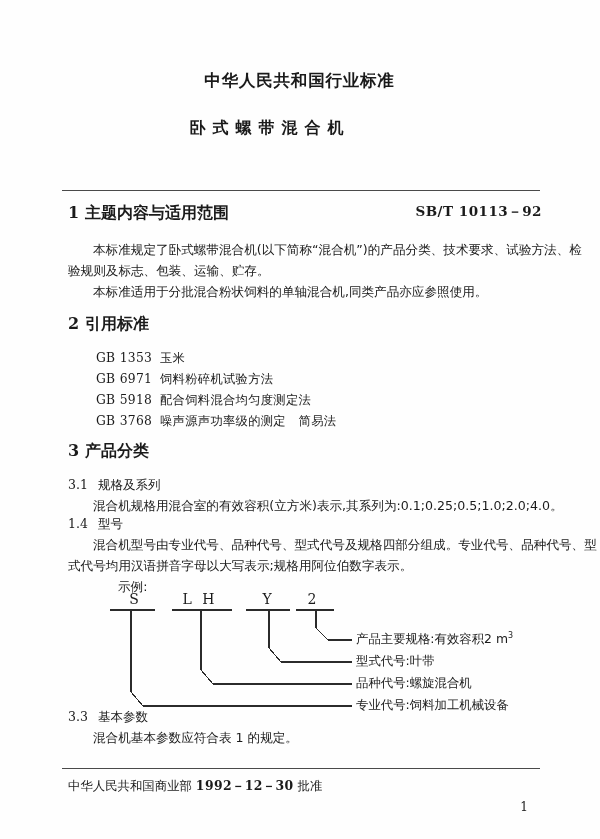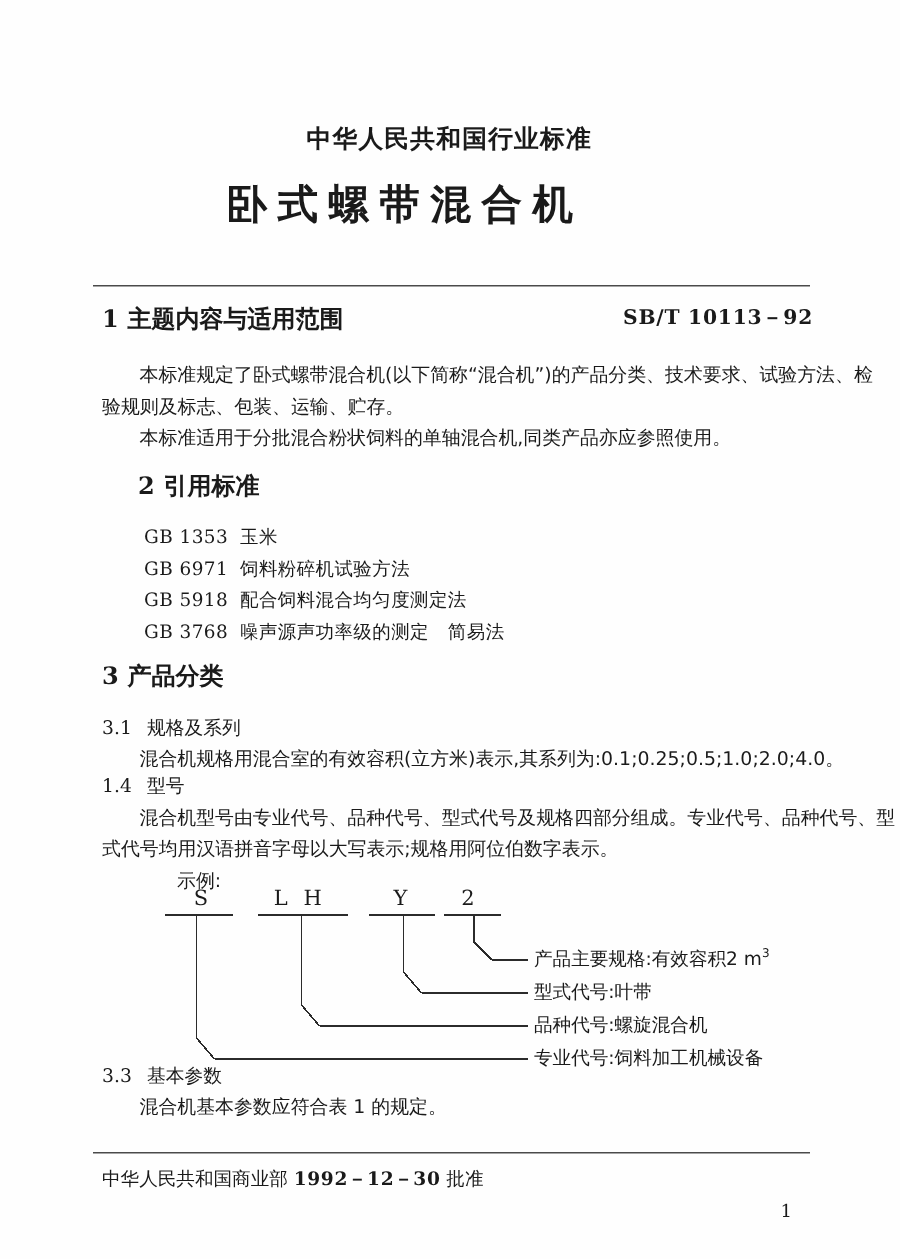--- a/index.html
+++ b/index.html
@@ -20,34 +20,34 @@
     position: absolute;
     left: 0; top: 0;
     width: 600px;
     height: 839px;
     background: #fefefe;
   }
 
   
   .std-org {
     position: absolute;
-    left: 0; top: 82px;
+    left: 0; top: 70px;
     width: 599px;
     text-align: center;
     font-size: 16.5px;
     font-weight: bold;
     letter-spacing: 0.8px;
     font-family: "DejaVu Sans", "Liberation Sans", sans-serif;
   }
   .std-title {
     position: absolute;
     left: 0; top: 118px;
     width: 540px;
     text-align: center;
-    font-size: 27px;
+    font-size: 16px;
     font-weight: bold;
     letter-spacing: 7px;
     font-family: "DejaVu Sans", "Liberation Sans", sans-serif;
   }
   .std-code {
     position: absolute;
     right: 58px; top: 165px;
     font-size: 13.5px;
     font-weight: bold;
     letter-spacing: 0.5px;
@@ -182,21 +182,21 @@
   <div class="rule-top"></div>
 
   <div class="sec-h" style="left:68px; top:203px;">
     <span class="sec-num">1</span><span>主题内容与适用范围</span>
   </div>
 
   <div class="para" style="left:93px; top:239px;">本标准规定了卧式螺带混合机(以下简称“混合机”)的产品分类、技术要求、试验方法、检</div>
   <div class="para" style="left:68px; top:260px;">验规则及标志、包装、运输、贮存。</div>
   <div class="para" style="left:93px; top:281px;">本标准适用于分批混合粉状饲料的单轴混合机,同类产品亦应参照使用。</div>
 
-  <div class="sec-h" style="left:68px; top:314px;margin-left:24px;">
+  <div class="sec-h" style="left:68px; top:314px;">
     <span class="sec-num">2</span><span>引用标准</span>
   </div>
 
   <div class="ref-row" style="left:96px; top:350px;">
     <span class="ref-id">GB 1353</span><span class="ref-name">玉米</span>
   </div>
   <div class="ref-row" style="left:96px; top:371px;">
     <span class="ref-id">GB 6971</span><span class="ref-name">饲料粉碎机试验方法</span>
   </div>
   <div class="ref-row" style="left:96px; top:392px;">

